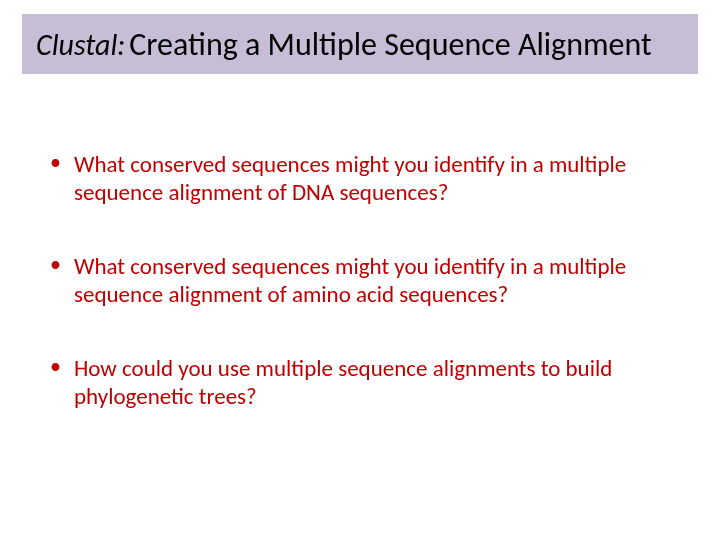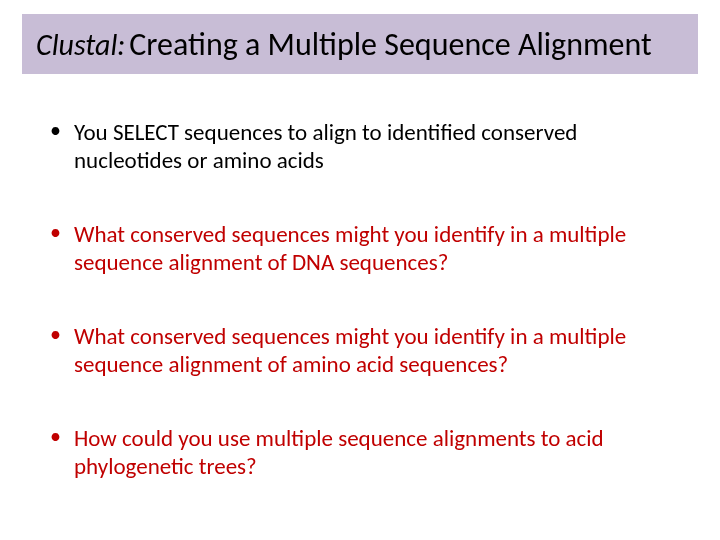--- a/index.html
+++ b/index.html
@@ -75,28 +75,25 @@
 
 <div class="slide">
 
   <div class="title-bar">
     <span class="prefix">Clustal:</span>
     <span class="rest">Creating a Multiple Sequence Alignment</span>
   </div>
 
   <div class="content">
     <ul class="bullets">
-      <li class="black">
-        <span>You SELECT sequences to align to identified conserved nucleotides or amino acids</span>
-      </li>
       <li class="red">
         <span>What conserved sequences might you identify in a multiple sequence alignment of DNA sequences?</span>
       </li>
       <li class="red">
         <span>What conserved sequences might you identify in a multiple sequence alignment of amino acid sequences?</span>
       </li>
       <li class="red">
-        <span>How could you use multiple sequence alignments to acid phylogenetic trees?</span>
+        <span>How could you use multiple sequence alignments to build phylogenetic trees?</span>
       </li>
     </ul>
   </div>
 
 </div>
 
 </body></html>

